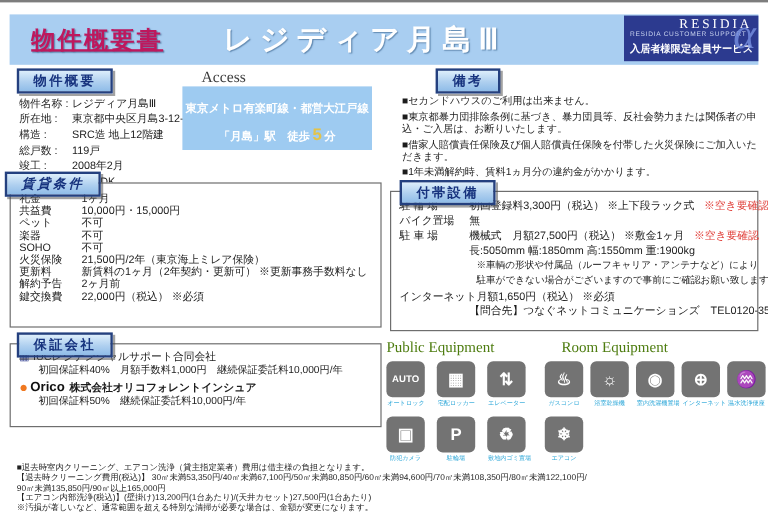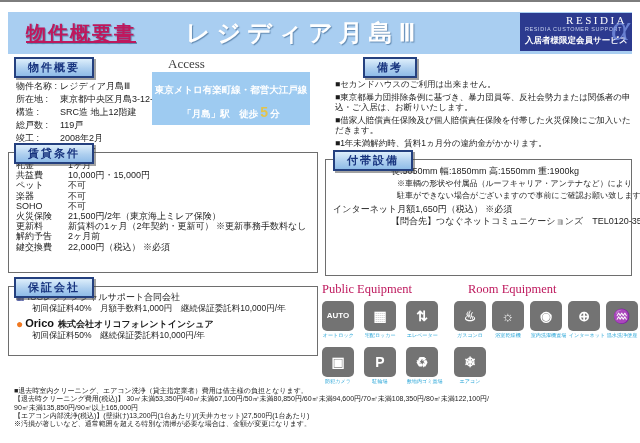--- a/index.html
+++ b/index.html
@@ -62,21 +62,21 @@
 
   
   .fac{position:absolute;left:333px;top:165px;width:296px;font-size:9px;line-height:12.6px;white-space:nowrap;}
   .fac-label{display:inline-block;min-width:58px;}
   .fac-red{color:#e03c36;margin-left:8px;}
   .fac-size{padding-left:58px;}
   .fac-note{padding-left:64px;font-size:8px;}
   .fac-contact{padding-left:58px;}
 
   
-  .eq-head{position:absolute;font-family:"Liberation Serif",serif;font-size:12.5px;color:#be185d;}
+  .eq-head{position:absolute;font-family:"Liberation Serif",serif;font-size:12.5px;color:#4d7c0f;}
   .eq-group{position:absolute;display:flex;gap:6px;}
   .eq-cell{width:36px;text-align:center;}
   .eq-icon{width:32px;height:30px;margin:0 auto;background:#737373;border-radius:5px;color:#fff;
            display:flex;align-items:center;justify-content:center;font-weight:bold;}
   .eq-icon span{font-size:14px;line-height:1;}
   .eq-label{font-size:6px;color:#2aa6d8;margin-top:1px;transform:scale(.85);transform-origin:center top;white-space:nowrap;}
 
   
   .footnotes{position:absolute;left:14px;top:387px;width:618px;font-size:7px;line-height:8.3px;color:#222;}
 </style>
@@ -125,21 +125,21 @@
       <div>■セカンドハウスのご利用は出来ません。</div>
 
       <div>■東京都暴力団排除条例に基づき、暴力団員等、反社会勢力または関係者の申込・ご入居は、お断りいたします。</div>
 
       <div>■借家人賠償責任保険及び個人賠償責任保険を付帯した火災保険にご加入いただきます。</div>
 
       <div>■1年未満解約時、賃料1ヵ月分の違約金がかかります。</div>
     </div>
 
   <div class="box" style="left:8px;top:152px;width:310px;height:121px;"></div>
-  <div class="badge" style="left:14px;top:143px;">賃貸条件</div>
+  <div class="badge" style="left:4px;top:143px;font-style:italic;">賃貸条件</div>
   <div class="rental-rows">
     <div>
 
 
         <div><span class="rt-label">礼金</span><span>1ヶ月</span></div>
 
         <div><span class="rt-label">共益費</span><span>10,000円・15,000円</span></div>
 
         <div><span class="rt-label">ペット</span><span>不可</span></div>
 
@@ -162,20 +162,28 @@
   <div class="guar">
     <div><span class="iuc-mark">▦</span><span>IUCレジデンシャルサポート合同会社</span></div>
     <div class="indent">初回保証料40%　月額手数料1,000円　継続保証委託料10,000円/年</div>
     <div class="orico-line"><span class="orico-dot">●</span><span class="orico-brand">Orico</span><span class="orico-name">株式会社オリコフォレントインシュア</span></div>
     <div class="indent">初回保証料50%　継続保証委託料10,000円/年</div>
   </div>
 
   <div class="box" style="left:325px;top:159px;width:307px;height:117px;"></div>
   <div class="badge" style="left:333px;top:150px;">付帯設備</div>
   <div class="fac">
+    <div>
+
+        <div><span class="fac-label">駐 輪 場</span><span>初回登録料3,300円（税込） ※上下段ラック式</span><span class="fac-red">※空き要確認</span></div>
+
+        <div><span class="fac-label">バイク置場</span><span>無</span><span class="fac-red"></span></div>
+
+        <div><span class="fac-label">駐 車 場</span><span>機械式　月額27,500円（税込） ※敷金1ヶ月</span><span class="fac-red">※空き要確認</span></div>
+      </div>
     <div class="fac-size">長:5050mm 幅:1850mm 高:1550mm 重:1900kg</div>
     <div class="fac-note">※車輌の形状や付属品（ルーフキャリア・アンテナなど）により</div>
     <div class="fac-note">駐車ができない場合がございますので事前にご確認お願い致します。</div>
     <div><span class="fac-label">インターネット</span><span>月額1,650円（税込） ※必須</span></div>
     <div class="fac-contact">【問合先】つなぐネットコミュニケーションズ　TEL0120-359-841</div>
   </div>
 
   <div class="eq-head" style="left:322px;top:282px;">Public Equipment</div>
   <div class="eq-head" style="left:468px;top:282px;">Room Equipment</div>
 

